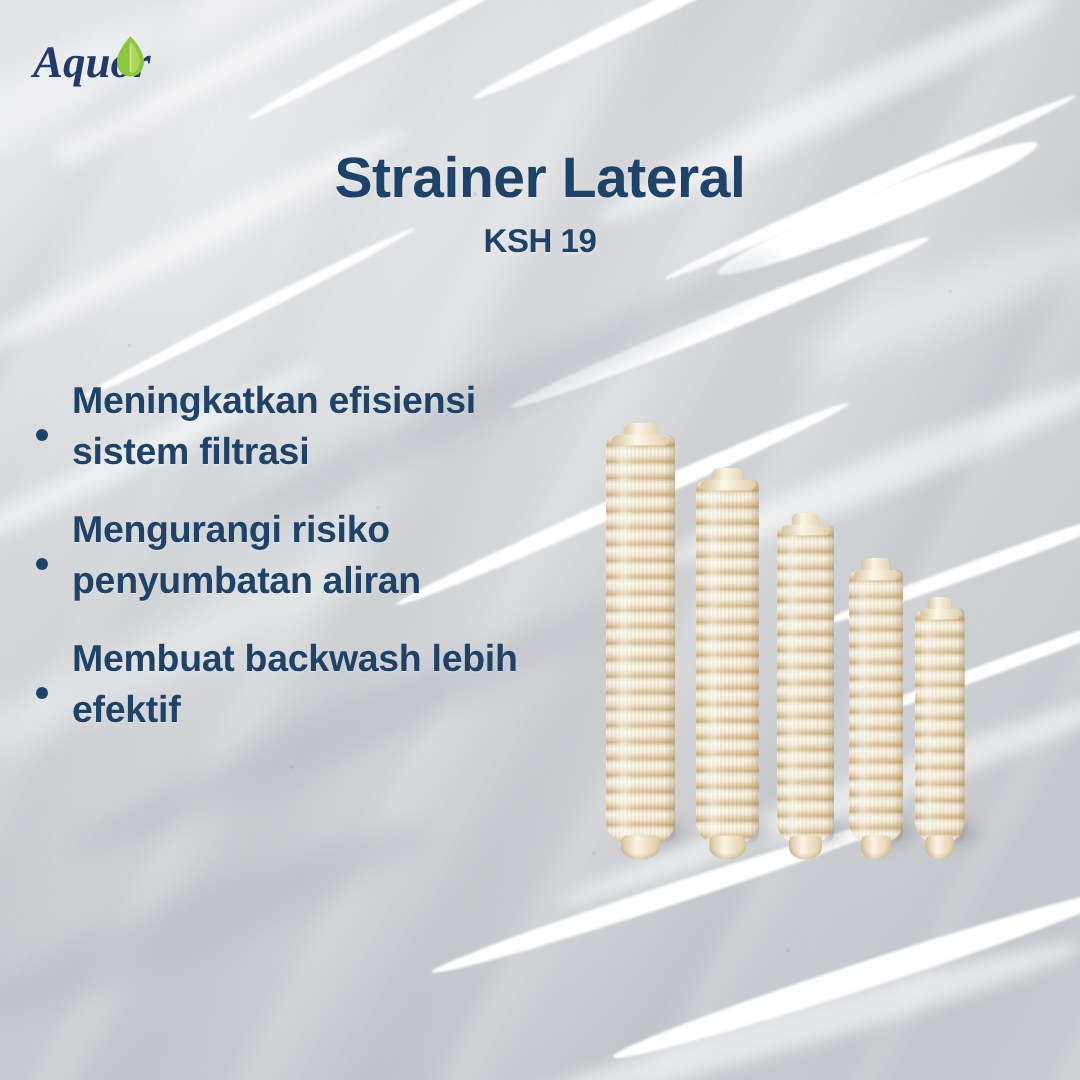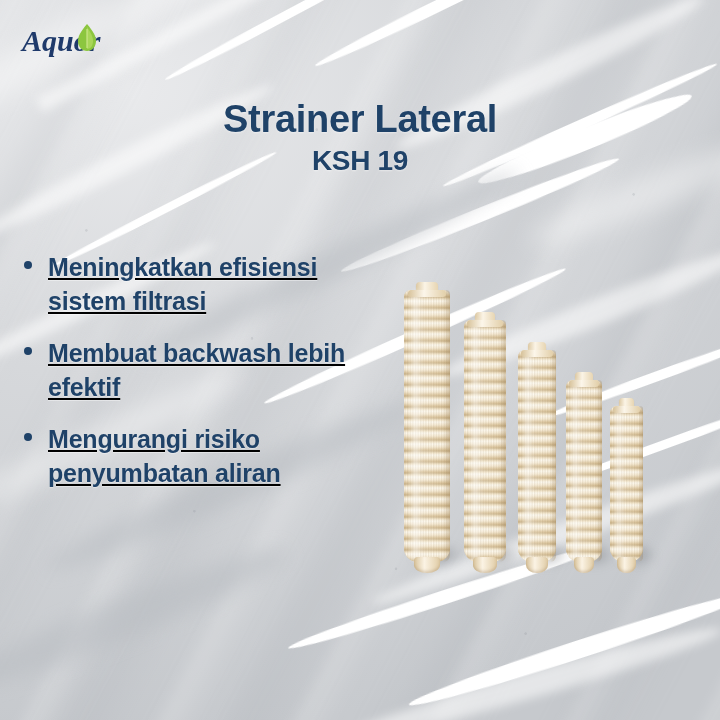--- a/index.html
+++ b/index.html
@@ -67,25 +67,25 @@
   #logo svg{display:block;}
 
   
   #title-block{
     position:absolute;left:110px;top:86px;width:500px;
     text-align:center;color:#1f4268;
     font-weight:bold;letter-spacing:-0.3px;
     text-shadow:0 1px 2px rgba(255,255,255,.45);
   }
   #title-line1{font-size:38px;line-height:44px;margin-top:11px;}
-  #title-line2{font-size:28px;line-height:40px;}
+  #title-line2{font-size:22px;line-height:40px;}
 
   
   #bullets{position:absolute;left:18px;top:250px;width:372px;}
-  .bullet-item{display:flex;align-items:flex-start;margin-bottom:18px;text-decoration:underline;}
+  .bullet-item{display:flex;align-items:center;margin-bottom:18px;}
   .bullet-item:last-child{margin-bottom:0;}
   .bullet-dot{
     width:8px;height:8px;border-radius:50%;
     background:#1f4268;flex:0 0 8px;margin:11px 16px 0 6px;
   }
   .bullet-text{
     color:#1f4268;font-size:25px;line-height:34px;font-weight:bold;
     letter-spacing:-0.2px;
     text-shadow:0 1px 1px rgba(255,255,255,.4);
   }
@@ -214,25 +214,25 @@
     <div id="title-line2">KSH 19</div>
   </div>
 
   <div id="bullets">
     <div class="bullet-item">
       <span class="bullet-dot"></span>
       <span class="bullet-text">Meningkatkan efisiensi sistem filtrasi</span>
     </div>
     <div class="bullet-item">
       <span class="bullet-dot"></span>
-      <span class="bullet-text">Membuat backwash lebih efektif</span>
+      <span class="bullet-text">Mengurangi risiko penyumbatan aliran</span>
     </div>
     <div class="bullet-item">
       <span class="bullet-dot"></span>
-      <span class="bullet-text">Mengurangi risiko penyumbatan aliran</span>
+      <span class="bullet-text">Membuat backwash lebih efektif</span>
     </div>
   </div>
 
   <div id="product">
     <div class="lateral" style="left:12px;width:46px;height:272px;">
       <div class="lat-shadow"></div>
       <div class="lat-cap"></div>
       <div class="lat-body">
         <div class="lat-ribs"></div>
         <div class="lat-slots"></div>

